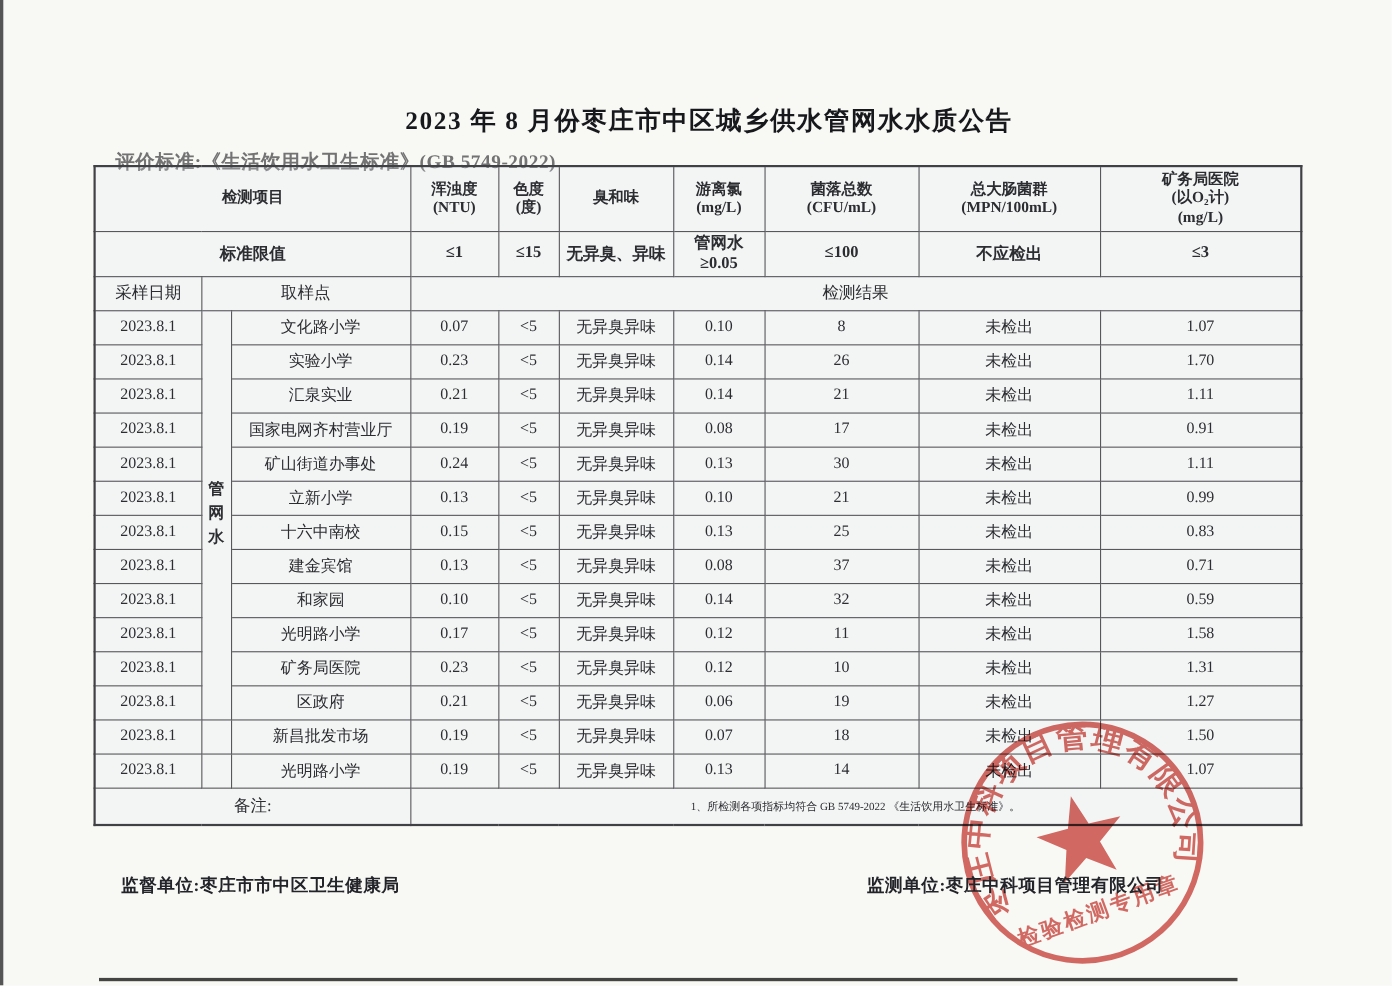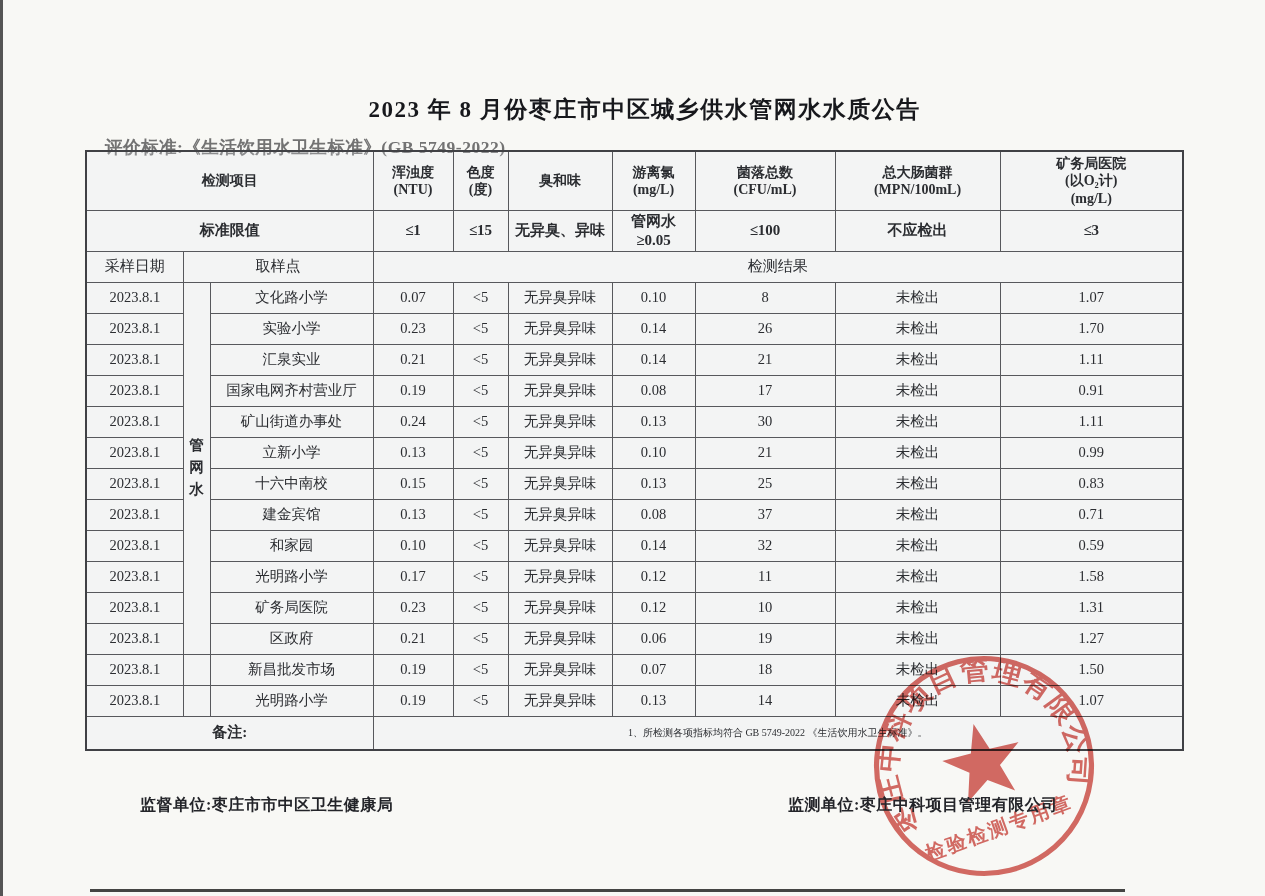--- a/index.html
+++ b/index.html
@@ -37,27 +37,27 @@
   }
   table.report{border:2px solid #404145;}
   tr.head-row td{height:56px;font-weight:bold;line-height:1.25;}
   tr.limit-row td{height:26px;font-weight:bold;font-size:15px;}
   tr.sub-row td{height:28px;font-weight:normal;font-size:15px;}
   tr.data-row td{height:28px;font-size:14.5px;}
   td .cl{display:block;line-height:1.25;}
   td.v-label{
     white-space:pre-line;line-height:1.5;font-weight:bold;font-size:15px;
   }
-  td.note-label{font-weight:bold;font-size:15px;height:30px;}
+  td.note-label{font-weight:normal;font-size:15px;height:30px;}
   td.note-text{text-align:left;padding-left:10px;font-size:10px;}
   .num{font-size:14.5px;}
 
   .footer-supervisor{
     position:absolute;top:795px;left:110px;
-    font-size:16px;font-weight:600;color:#232429;letter-spacing:.5px;margin-left:30px;
+    font-size:16px;font-weight:600;color:#232429;letter-spacing:.5px;
   }
   .footer-monitor{
     position:absolute;top:795px;left:788px;
     font-size:16px;font-weight:600;color:#232429;letter-spacing:.5px;text-align:right;
   }
 
   .stamp{
     position:absolute;left:860px;top:642px;width:248px;height:248px;
     transform:rotate(-14deg);
     mix-blend-mode:multiply;

